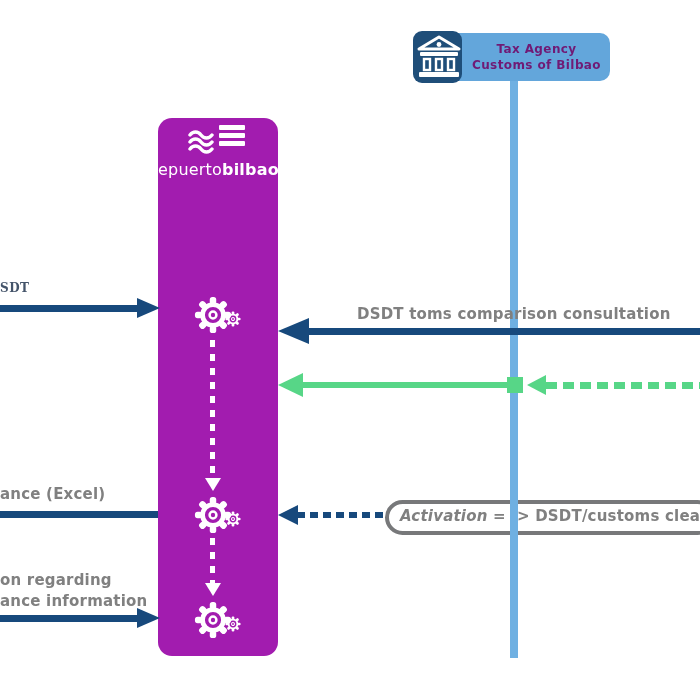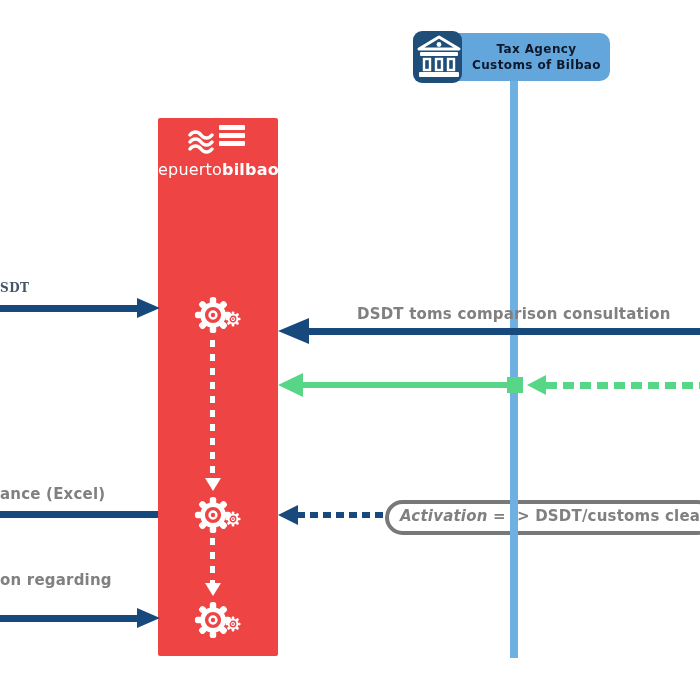--- a/index.html
+++ b/index.html
@@ -5,25 +5,25 @@
   html,body{margin:0;padding:0;background:#fff;}
   #canvas{position:relative;width:700px;height:700px;overflow:hidden;background:#ffffff;
           font-family:"DejaVu Sans","Liberation Sans",sans-serif;}
   .abs{position:absolute;}
 
   
   #lifeline{left:510px;top:81px;width:8px;height:577px;background:#6fb0e2;z-index:1;}
   #agency-box{left:437px;top:33px;width:173px;height:48px;background:#63a6db;border-radius:10px;
               z-index:2;display:flex;flex-direction:column;justify-content:center;align-items:center;
               padding-left:26px;box-sizing:border-box;}
-  #agency-box .t{color:#0f172a;font-weight:bold;font-size:12px;line-height:16px;letter-spacing:.4px;white-space:nowrap;}
+  #agency-box .t{color:#701a75;font-weight:bold;font-size:12px;line-height:16px;letter-spacing:.4px;white-space:nowrap;}
   #agency-icon-sq{left:413px;top:31px;width:49px;height:52px;background:#1f4e79;border-radius:9px;z-index:3;}
   #agency-icon-sq svg{position:absolute;left:3px;top:4px;overflow:visible;}
 
-  #eport-column{left:158px;top:118px;width:120px;height:538px;background:#ef4444;border-radius:2px;z-index:2;}
+  #eport-column{left:158px;top:118px;width:120px;height:538px;background:#a21caf;border-radius:14px;z-index:2;}
   #eport-logo-icon{position:absolute;left:30px;top:6px;}
   #eport-logo-text{position:absolute;left:0;top:42px;width:120px;text-align:center;color:#fff;font-size:16px;letter-spacing:.2px;}
   #eport-logo-text .bold{font-weight:bold;}
 
   .gear-big{position:absolute;width:38px;height:38px;}
   .gear-small{position:absolute;width:16px;height:16px;}
   .vdash{position:absolute;left:52px;width:5px;
          background:repeating-linear-gradient(180deg,#fff 0 7px,rgba(0,0,0,0) 7px 14px);}
   .vdash-head{position:absolute;left:47px;width:0;height:0;
               border-left:8px solid rgba(0,0,0,0);border-right:8px solid rgba(0,0,0,0);border-top:13px solid #fff;}
@@ -151,16 +151,17 @@
   <div class="lbl" style="left:0;top:485px;">ance (Excel)</div>
   <div class="abs shaft-navy" style="left:0;top:511px;width:158px;"></div>
 
   <div class="abs" id="activation-box"></div>
   <div class="lbl" style="left:400px;top:507px;font-style:italic;">Activation =</div>
   <div class="lbl" style="left:517px;top:507px;">&gt; DSDT/customs clear</div>
   <div class="abs dash-navy" style="left:297px;top:512px;width:88px;"></div>
   <div class="abs tri tri-left-navy-sm" style="left:278px;top:505px;"></div>
 
   <div class="lbl" style="left:0;top:571px;">on regarding</div>
+  <div class="lbl" style="left:0;top:592px;">ance information</div>
   <div class="abs shaft-navy" style="left:0;top:615px;width:140px;"></div>
   <div class="abs tri tri-right-navy" style="left:137px;top:608px;"></div>
 
 </div>
 
 </body></html>

